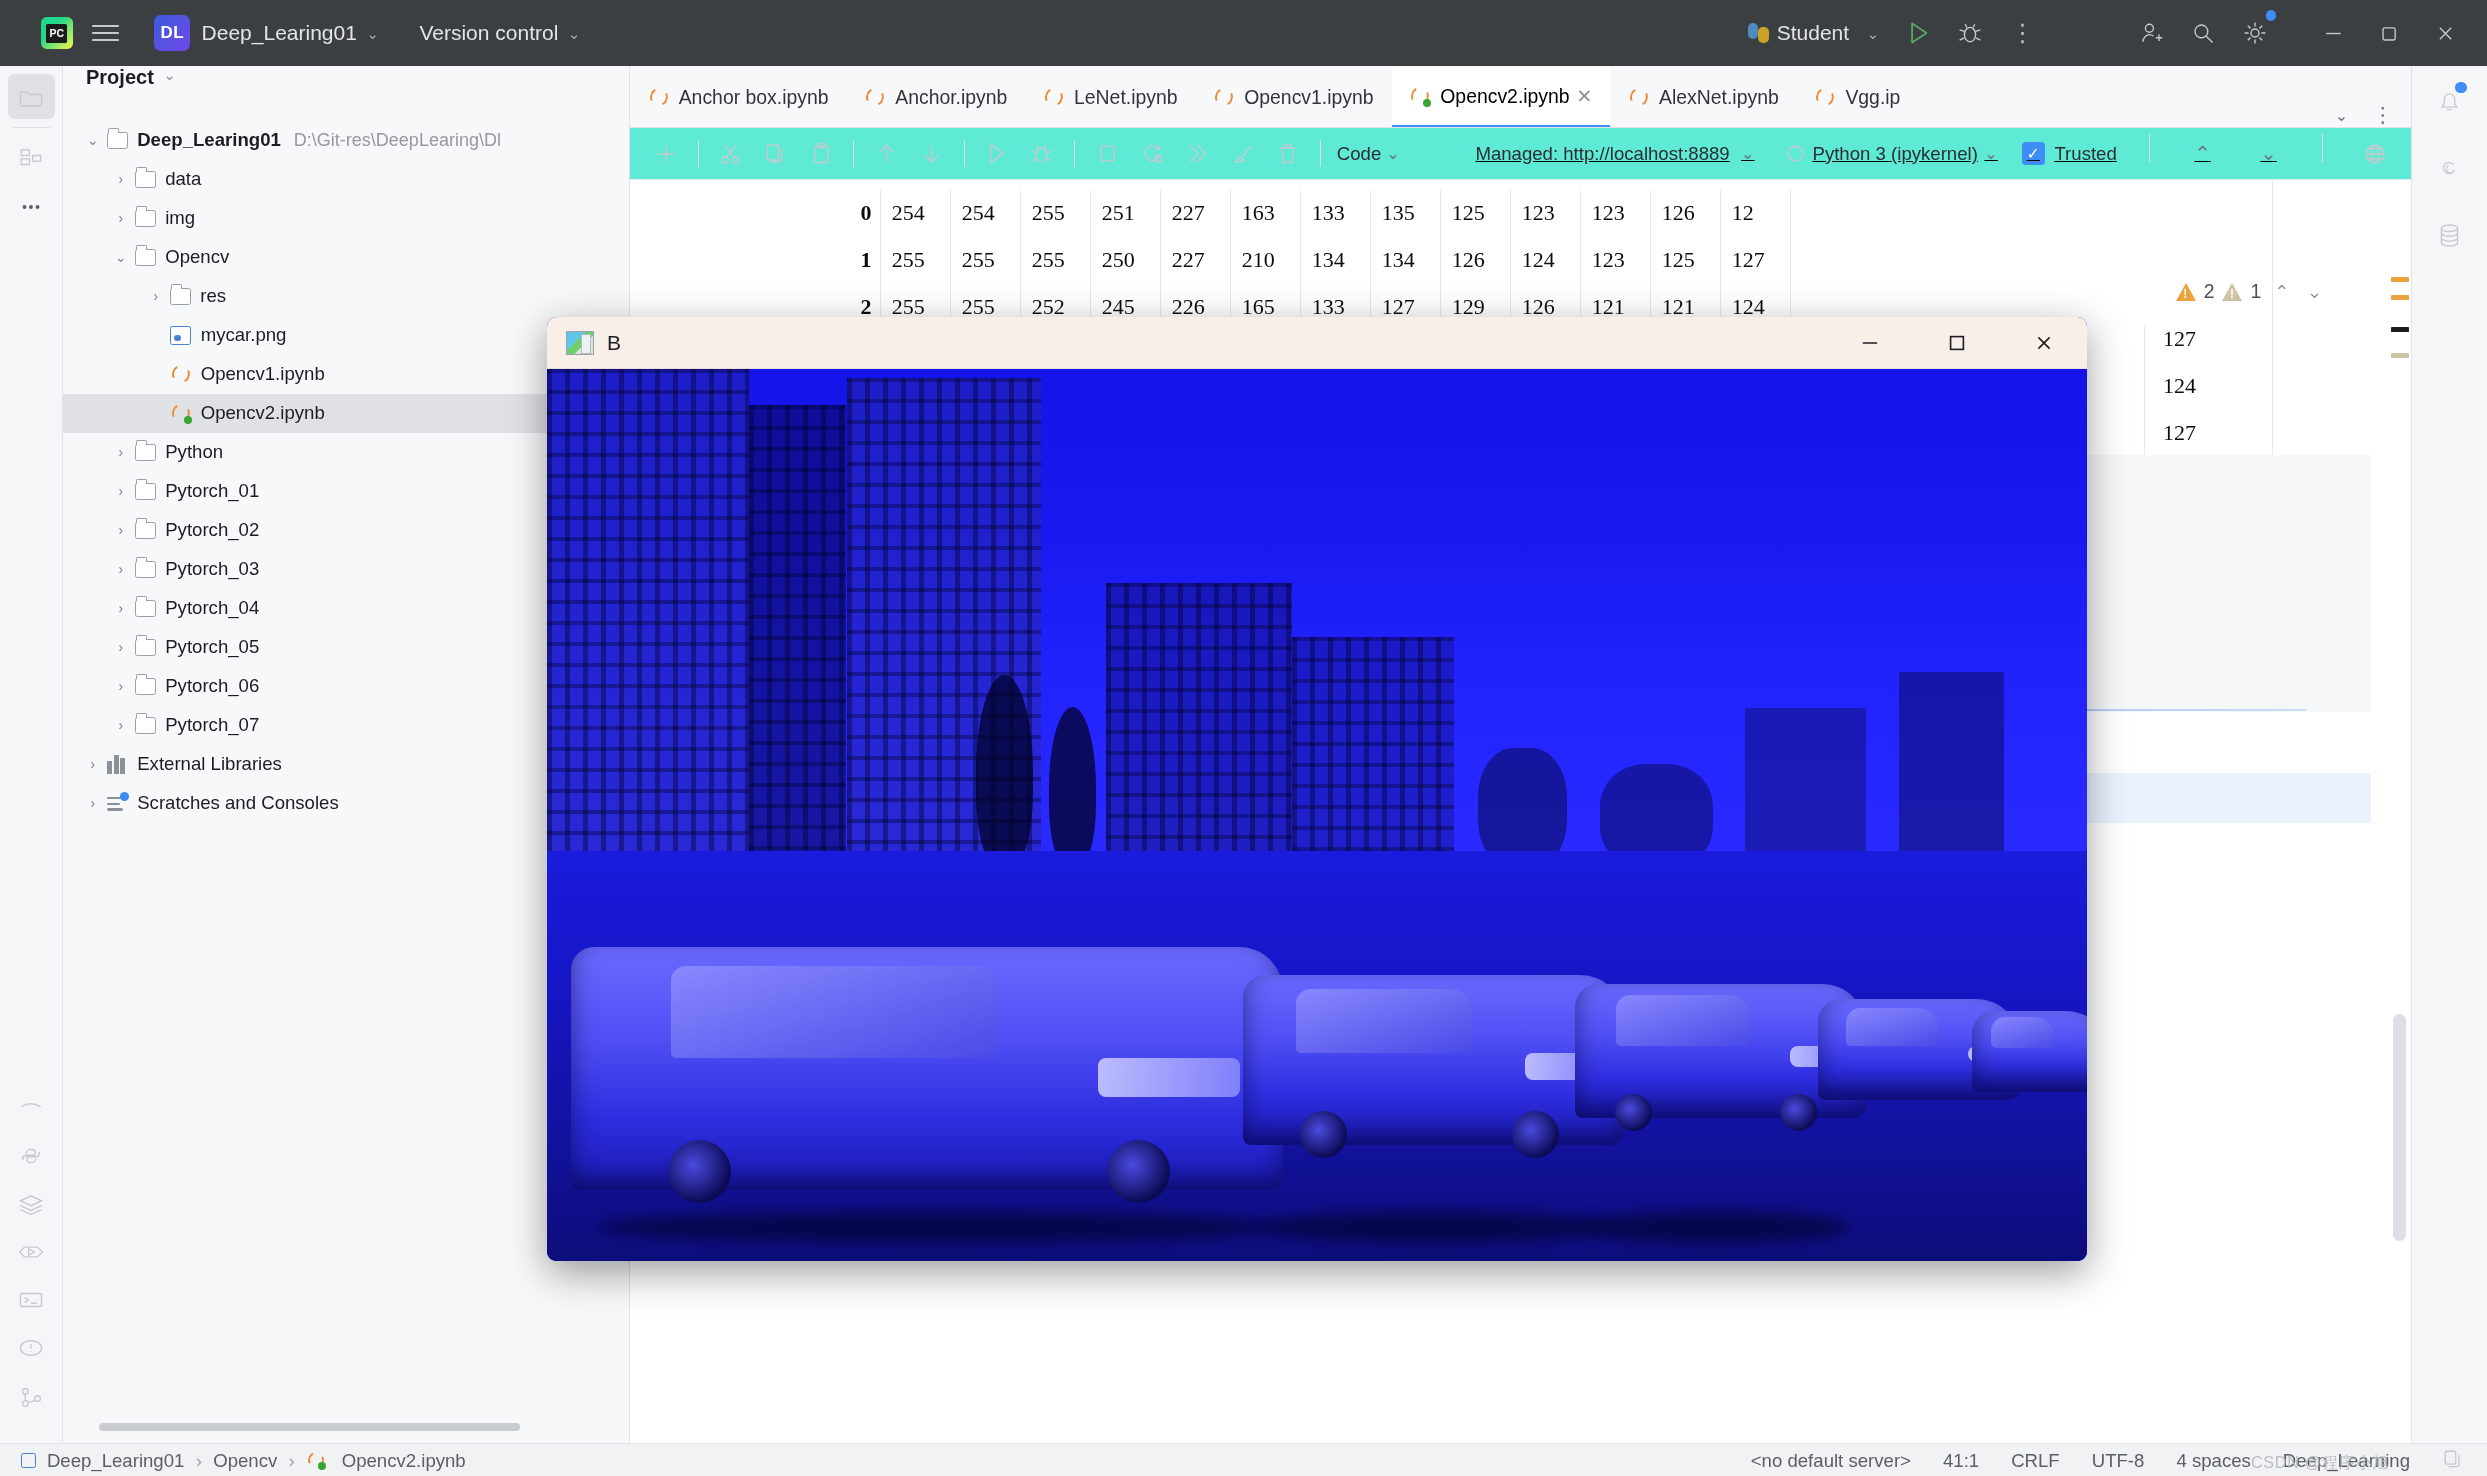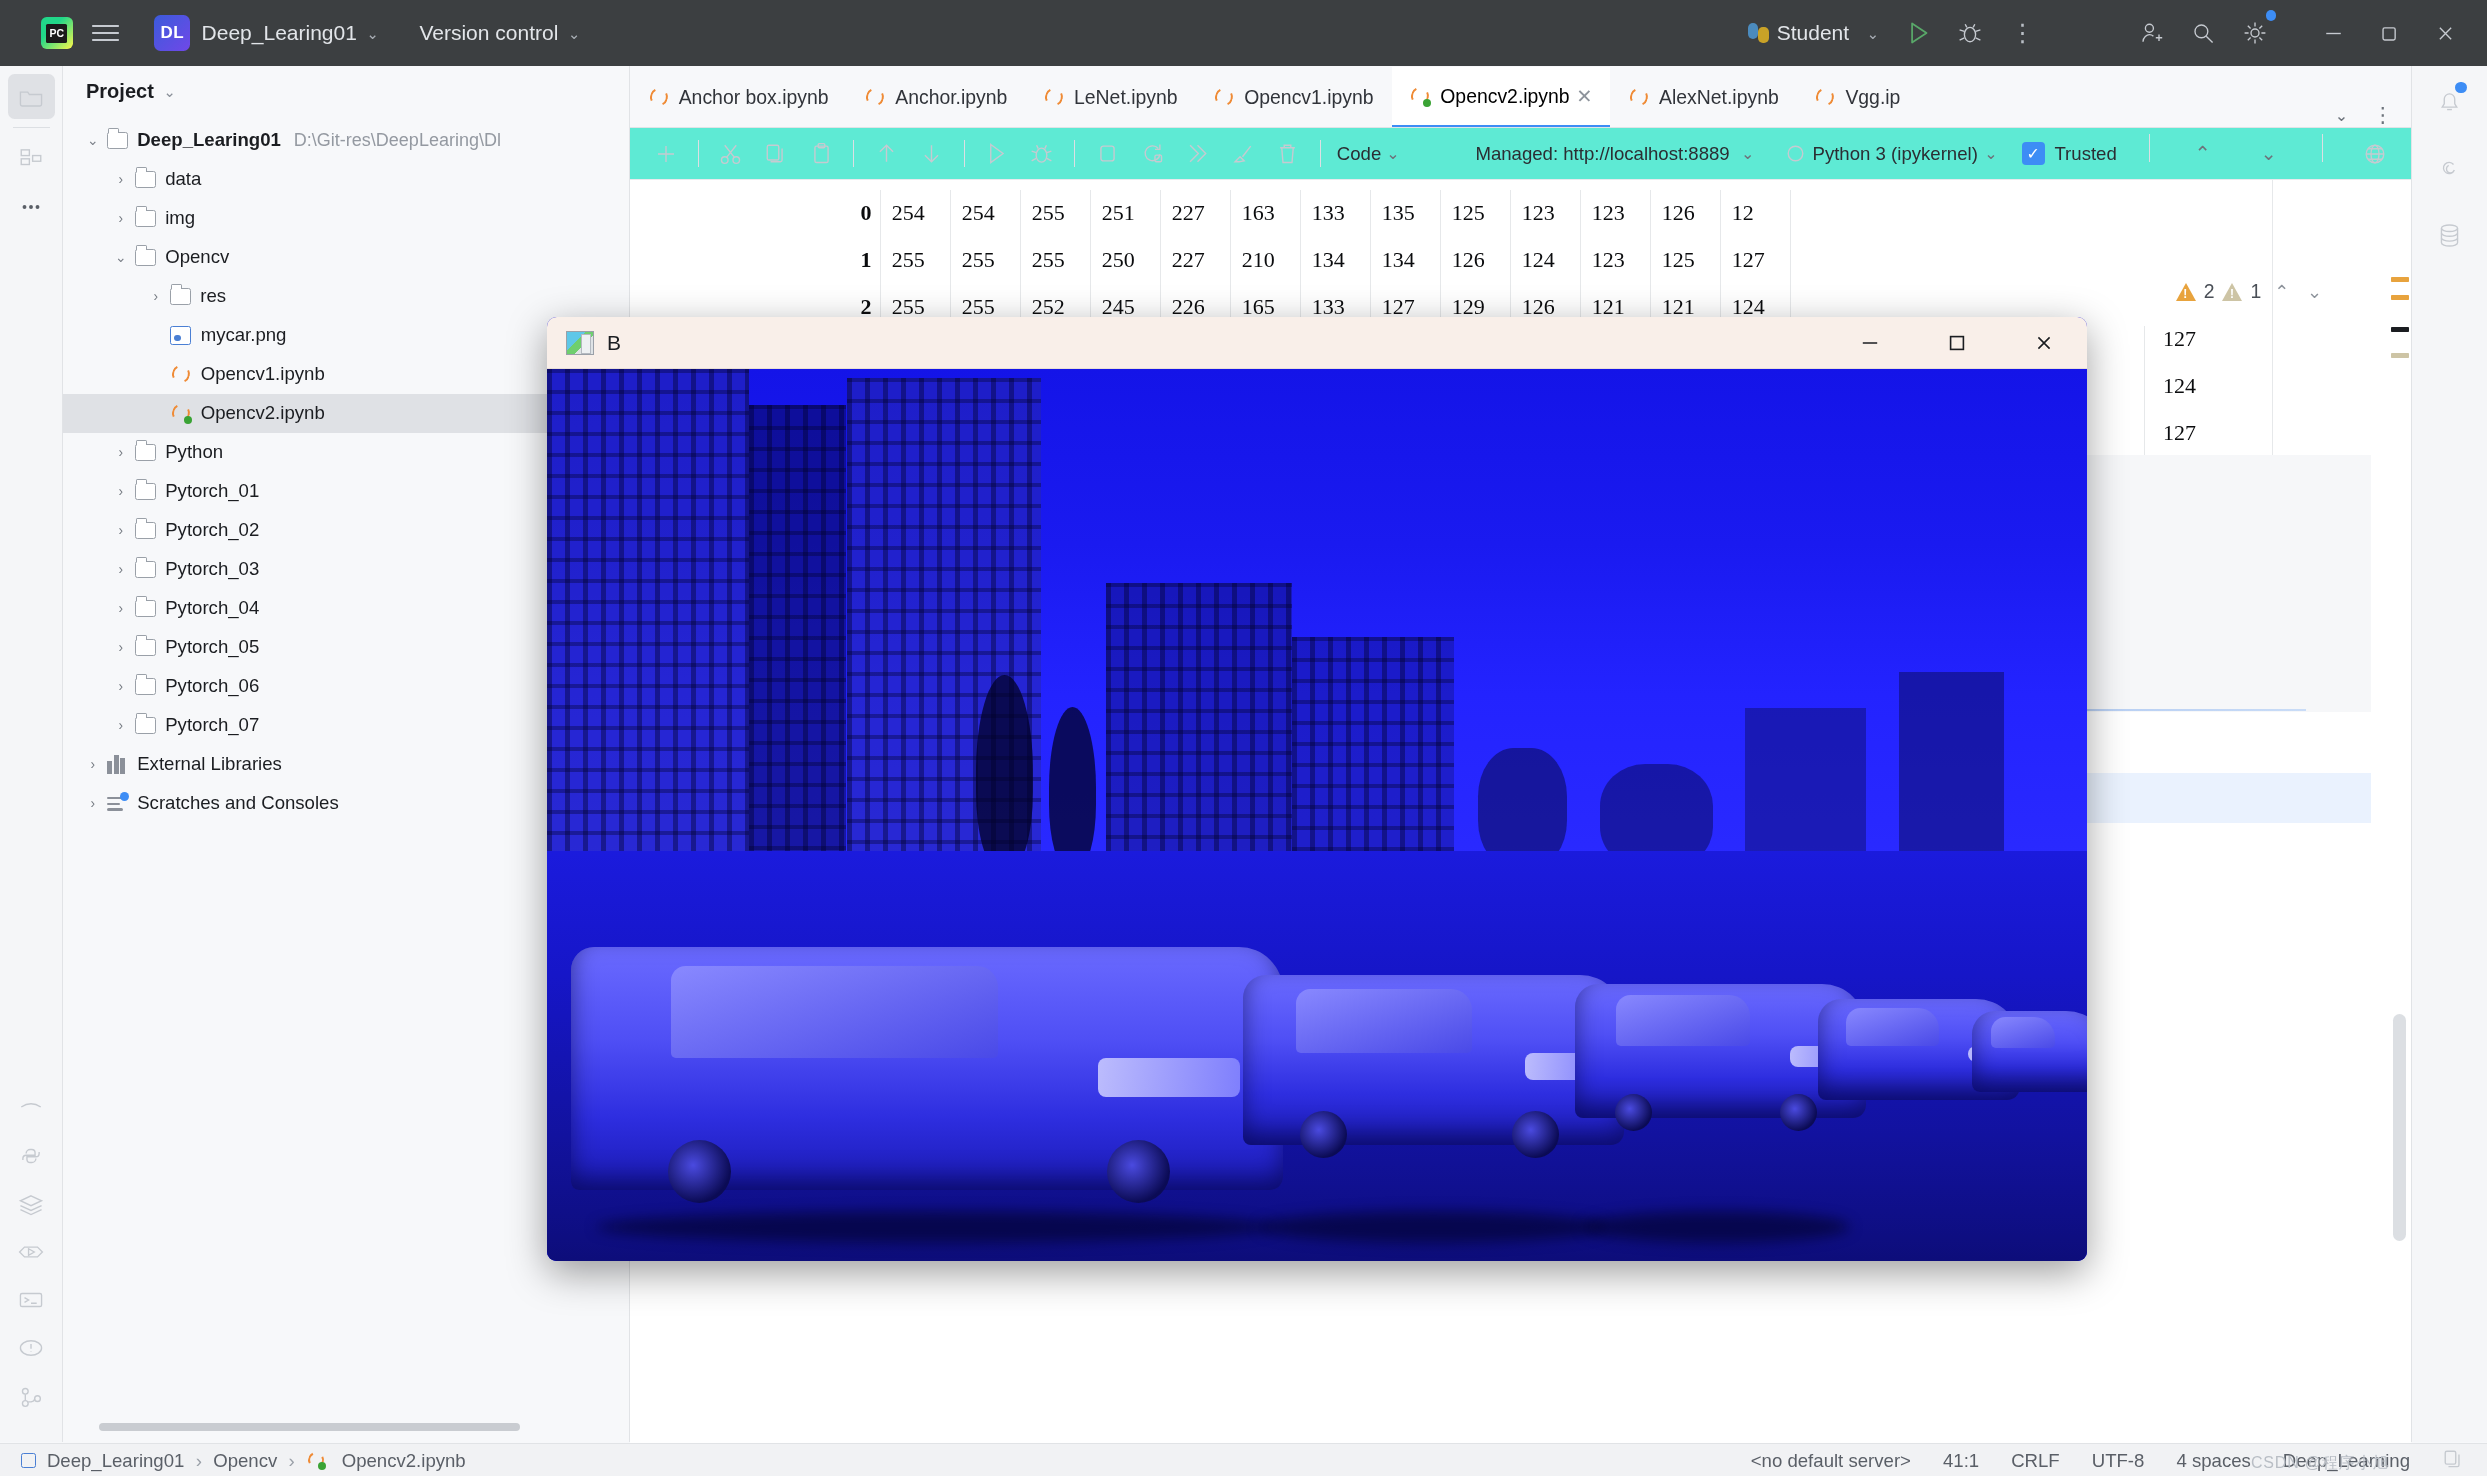--- a/index.html
+++ b/index.html
@@ -65,21 +65,21 @@
   .rail-btn{ width:47px;height:45px;display:flex;align-items:center;justify-content:center;border-radius:6.5px;margin-bottom:3.2px;}
   .rail-btn.sel{ background:#dfe1e5; }
   .rail-spacer{ flex:1; }
   .rail-sep{ width:37px;height:0.8px;background:#dcdfe3;margin:4.9px 0 8px 0; }
 
   
   .project-panel {
     position:absolute; top:66px; left:63px; width:567px; height:1376px;
     background:#f7f8fa; border-right:0.8px solid #e1e3e6;
   }
-  .pp-head { height:50px; display:flex; align-items:center; padding-left:23px; }
+  .pp-head { height:50px; display:flex; padding-left:23px; }
   .pp-title { font-size:20px; font-weight:700; color:#1b1d21; }
   .pp-head .chev { color:#8a9099; }
   .tree { padding-top: 4.9px; font-size: 18.6px; color: #1b1d21; }
   .tnode { display:flex; align-items:center; height:39px; padding-left:16px; white-space:nowrap; }
   .tnode.sel { background:#dfe1e5; }
   .tw { width:27.5px; display:flex; align-items:center; justify-content:center; color:#767b83; font-size:13.8px; }
   .folder {
     width:21px;height:17px;border:1.6px solid #9aa0a8;border-radius:2.4px;margin-right:9.7px;
     position:relative;background:#fff;
   }
@@ -113,21 +113,21 @@
   .tab { height:60px; display:flex; align-items:center; padding: 0 18px; gap:0; font-size:19.4px; color:#31343a; white-space:nowrap;}
   .tab.active { background:#ffffff; border-bottom:2.4px solid #3d8df5; color:#000; }
   .tab-x { color:#8d939b; font-size:19.4px; margin-left:6.5px; }
   .tabbar-right{ margin-left:auto; display:flex; align-items:center; gap:4.9px; padding-right:9.7px;}
   .tab-chev{color:#6d737b;font-size:16px;padding:0 11.3px;}
 
   .nbtoolbar { height:52px; border-bottom:0.8px solid #e8eaed; display:flex; align-items:center; padding:0 14.6px; gap:3.2px; background:#5eead4;}
   .tbtn { width:42px;height:39px;display:flex;align-items:center;justify-content:center;border-radius:4.9px; }
   .vsep { width:0.8px;height:27.5px;background:#dcdfe3;margin:0 8px; }
   .tb-label{font-size:18.6px;color:#2b2e33;padding:0 4.9px;}
-  .nbt-right{margin-left:auto;display:flex;gap:24px;}
+  .nbt-right{margin-left:auto;display:flex;gap:24px;text-decoration:underline;}
   .chk{width:23px;height:23px;border-radius:4px;background:#3d8df5;color:#fff;font-size:16px;display:flex;align-items:center;justify-content:center;}
 
   
   .outwrap{ position:relative; height:1263px; overflow:hidden; background:#fff;}
   .df-table{ position:absolute; left:180px; top:9.7px; border-collapse:collapse; font-family:"Liberation Serif", serif; font-size:22px; }
   .df-table td{ border-right:0.8px solid #e6e8ea; padding:4.9px 18px 4.9px 11.3px; text-align:left; min-width:70px; color:#0b0c0e;}
   .df-table td.idx{ font-weight:700; border-right:0.8px solid #e6e8ea; text-align:right; padding-right:8px; color:#0b0c0e;}
   .df-table tr{ height:47px; }
 
   .insp { position:absolute; right:84px; top:100px; display:flex; align-items:center; gap:8px; font-size:19.4px; color:#4a4f57;}

